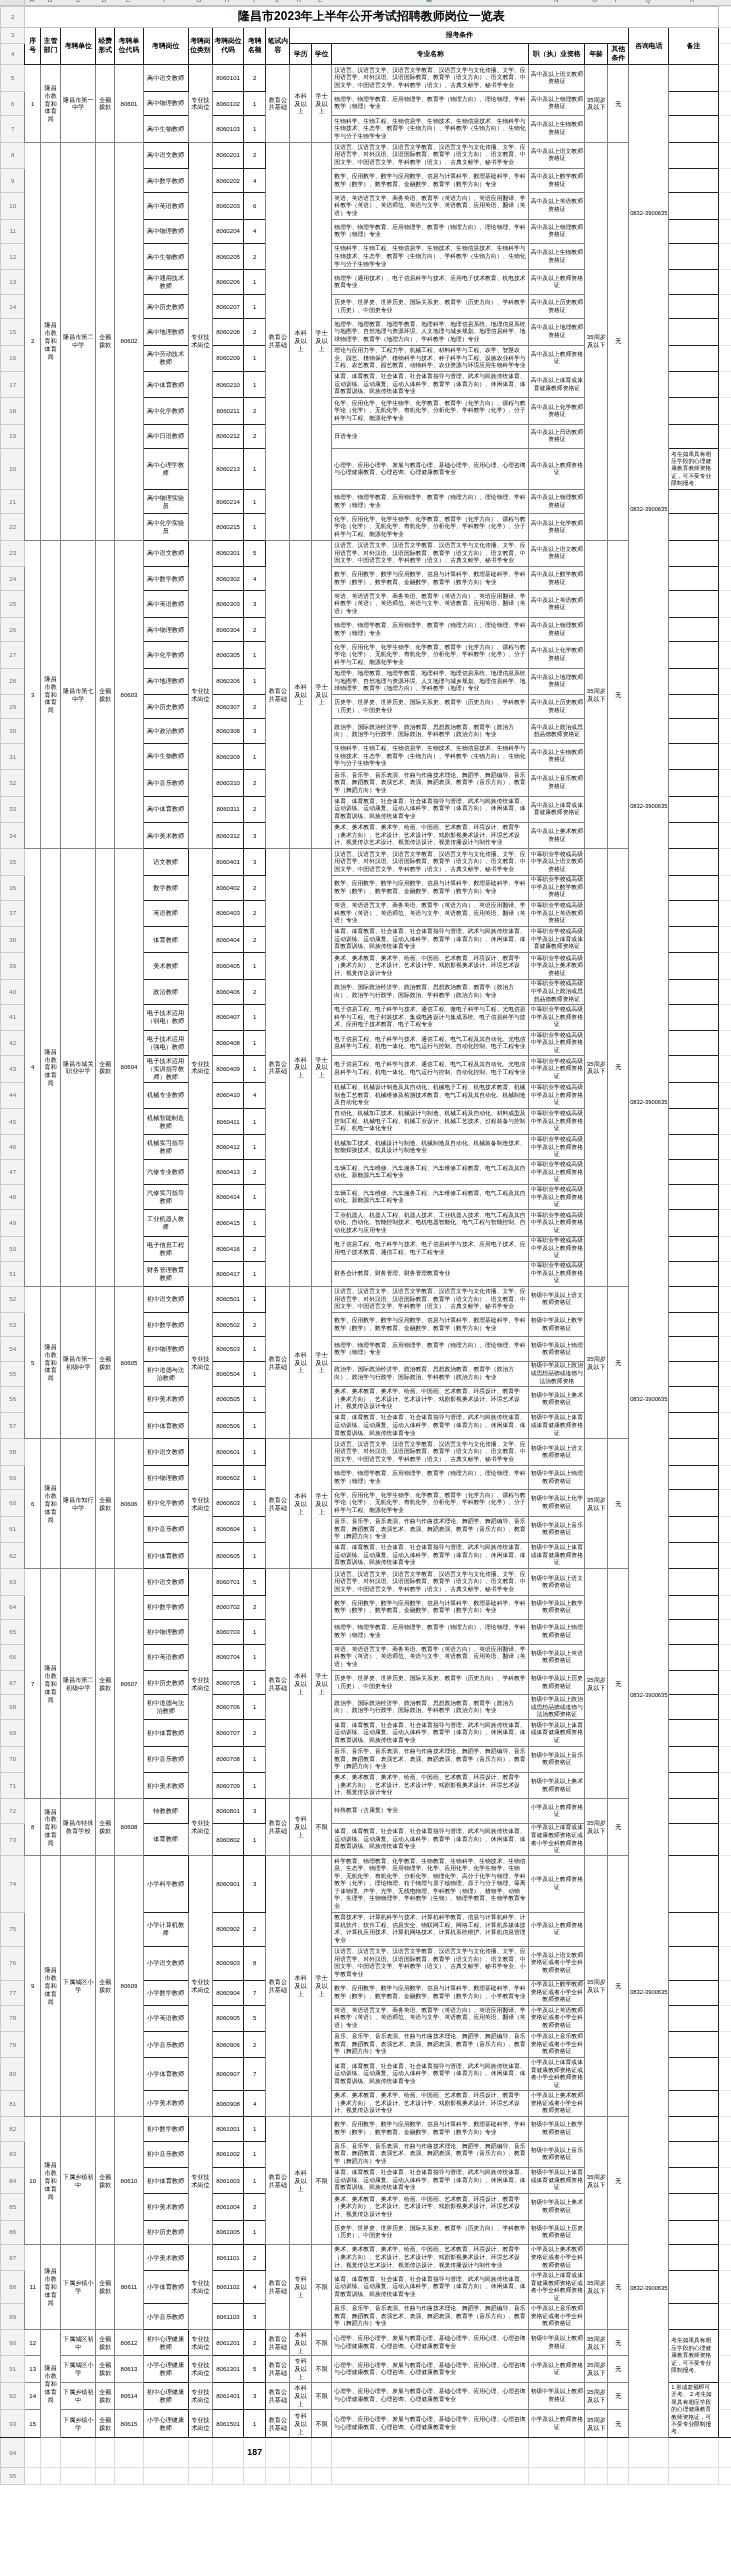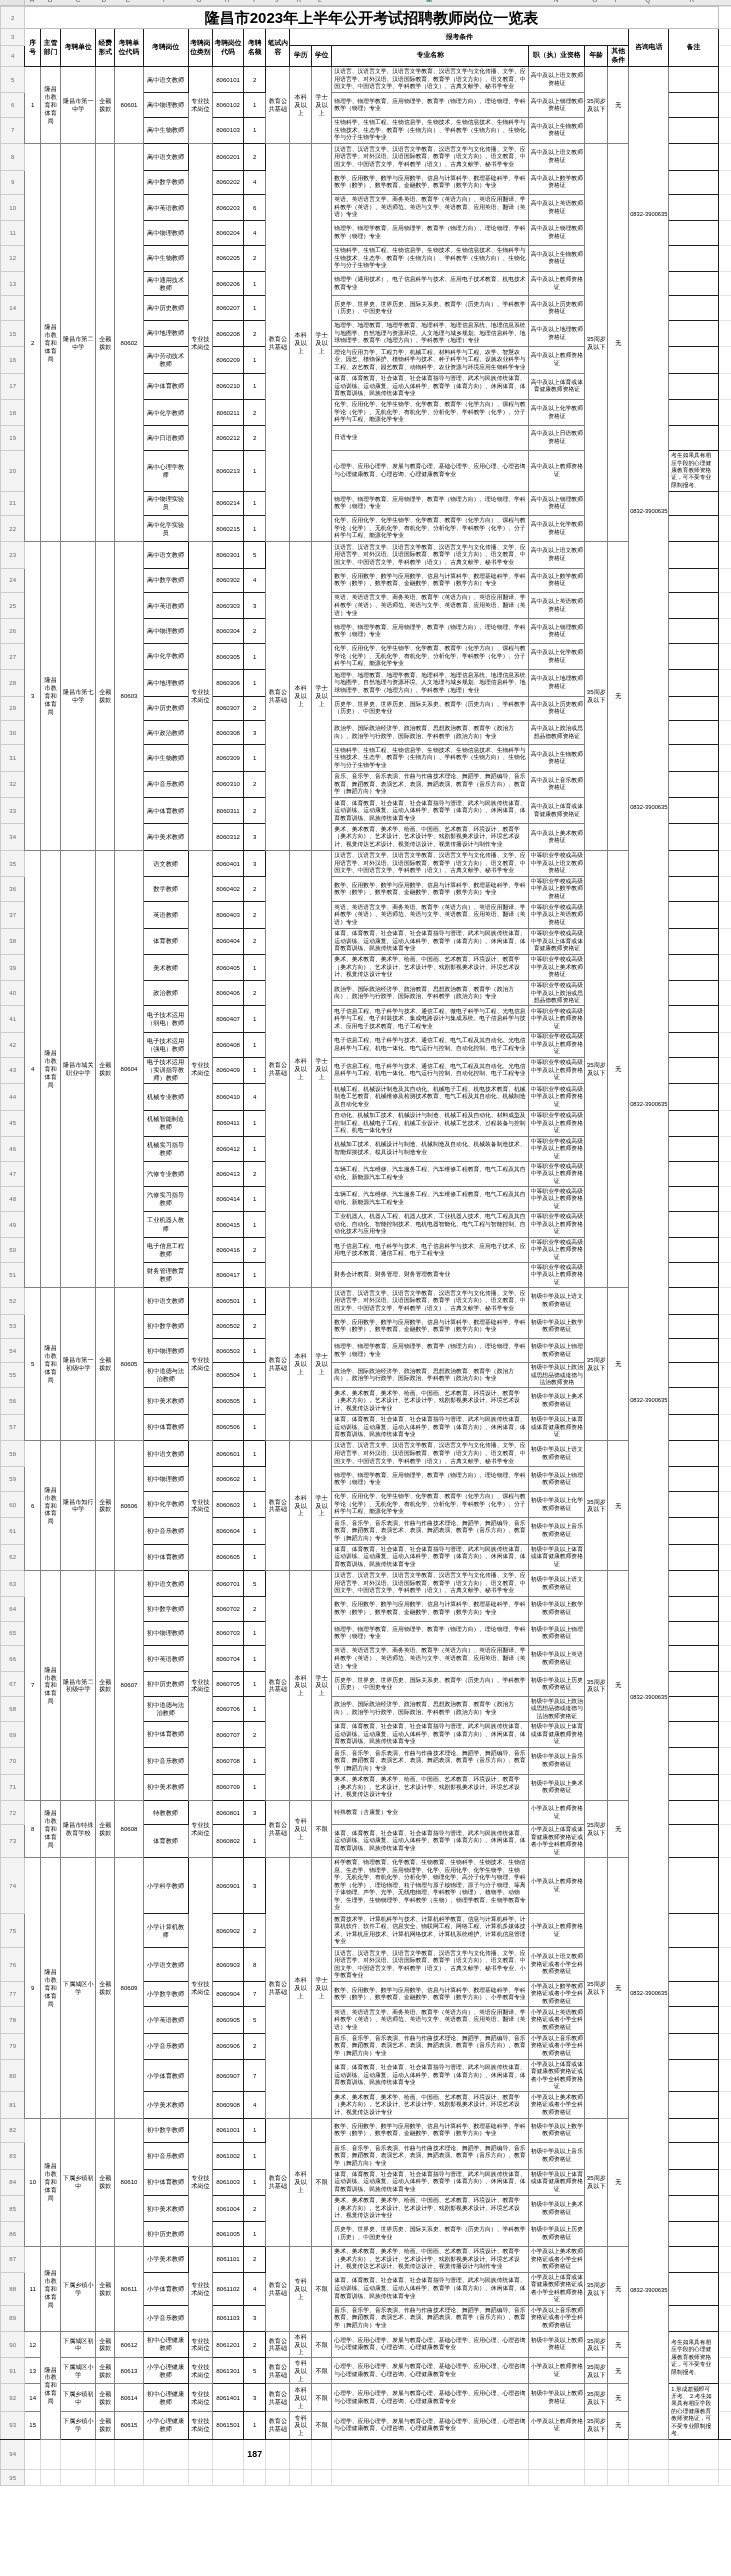--- a/index.html
+++ b/index.html
@@ -12,21 +12,21 @@
   table{border-collapse:collapse;table-layout:fixed;width:731px;}
   tr{height:24.4px;}
   td{border:0.7px solid #828282;padding:0.7px 1.4px;text-align:center;vertical-align:middle;
      font-size:6.1px;line-height:1.3;word-break:break-all;overflow:hidden;}
   td.b{border:1.4px solid #1f1f1f;}
   tr.gtop > td{border-top:1.4px solid #1f1f1f;}
   tr.gbot > td{border-bottom:1.4px solid #1f1f1f;}
   td.gut{border:0.7px solid #cccccc;background:#f3f3f3;color:#6e6e6e;font-size:6.1px;padding:0;}
   td.rgut{border:0.7px solid #e6e6e6;background:#fff;}
   td.hdr{font-weight:bold;font-size:6.8px;border:1.4px solid #1f1f1f;padding:1.4px 0.7px;}
-  td.title-cell{font-size:15px;font-weight:bold;border:0.7px solid #bdbdbd;text-align:center;}
+  td.title-cell{font-size:12px;font-weight:bold;border:0.7px solid #bdbdbd;text-align:center;}
   td.maj{font-size:5.8px;text-align:left;padding:1.4px 2px;}
   td.qual{font-size:5.8px;}
   td.post{font-size:6.2px;}
   td.rem{font-size:5.7px;text-align:left;padding:1.4px 2px;vertical-align:middle;}
   td.phonecell{position:relative;font-size:5.8px;padding:0;}
   .phwrap{position:absolute;inset:0;display:flex;flex-direction:column;justify-content:space-around;align-items:center;}
   .ph{width:100%;text-align:center;word-break:break-all;}
   td.lite{border:0.7px solid #dedede;font-size:6.1px;}
   td.total{font-weight:bold;font-size:8.8px;}
   tr.title-row{height:20.3px;} tr.h3{height:16.3px;} tr.h4{height:15px;}

